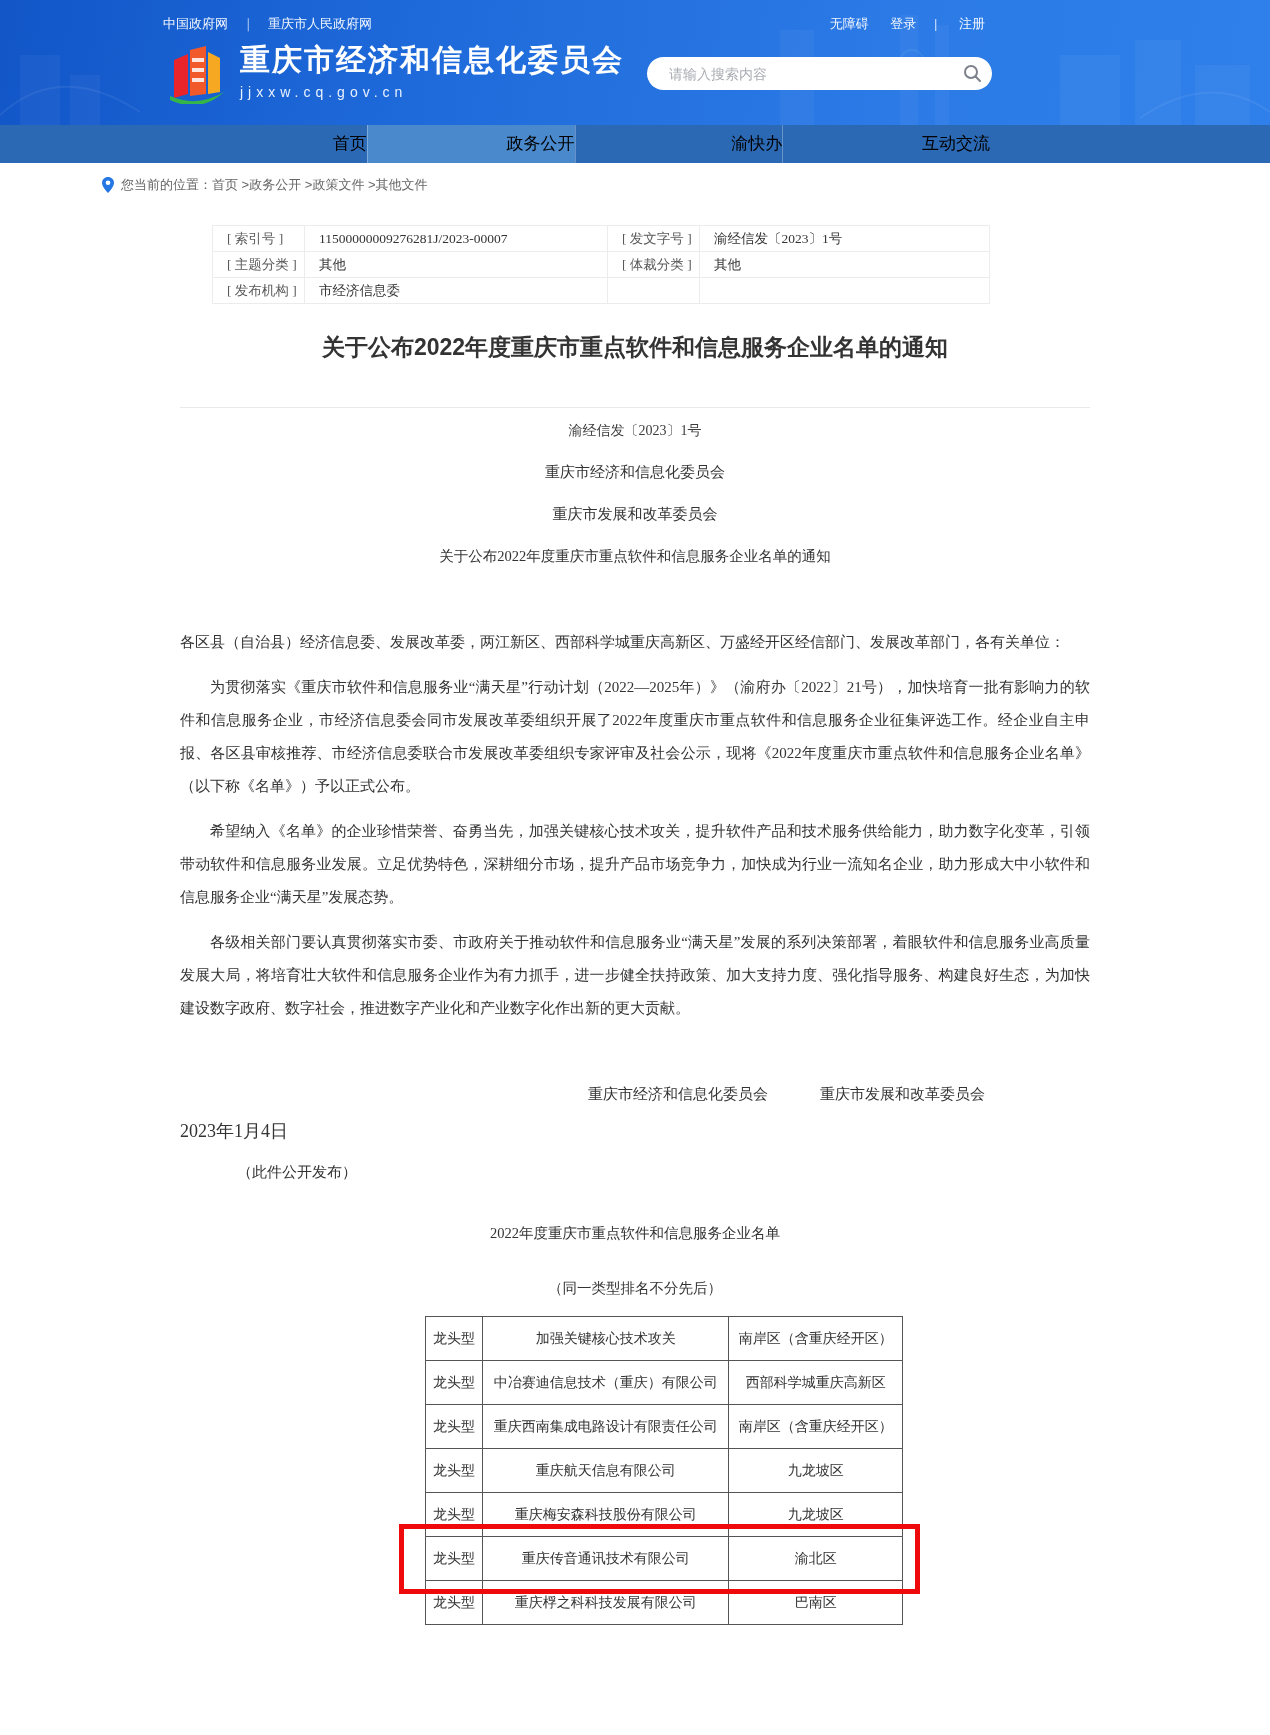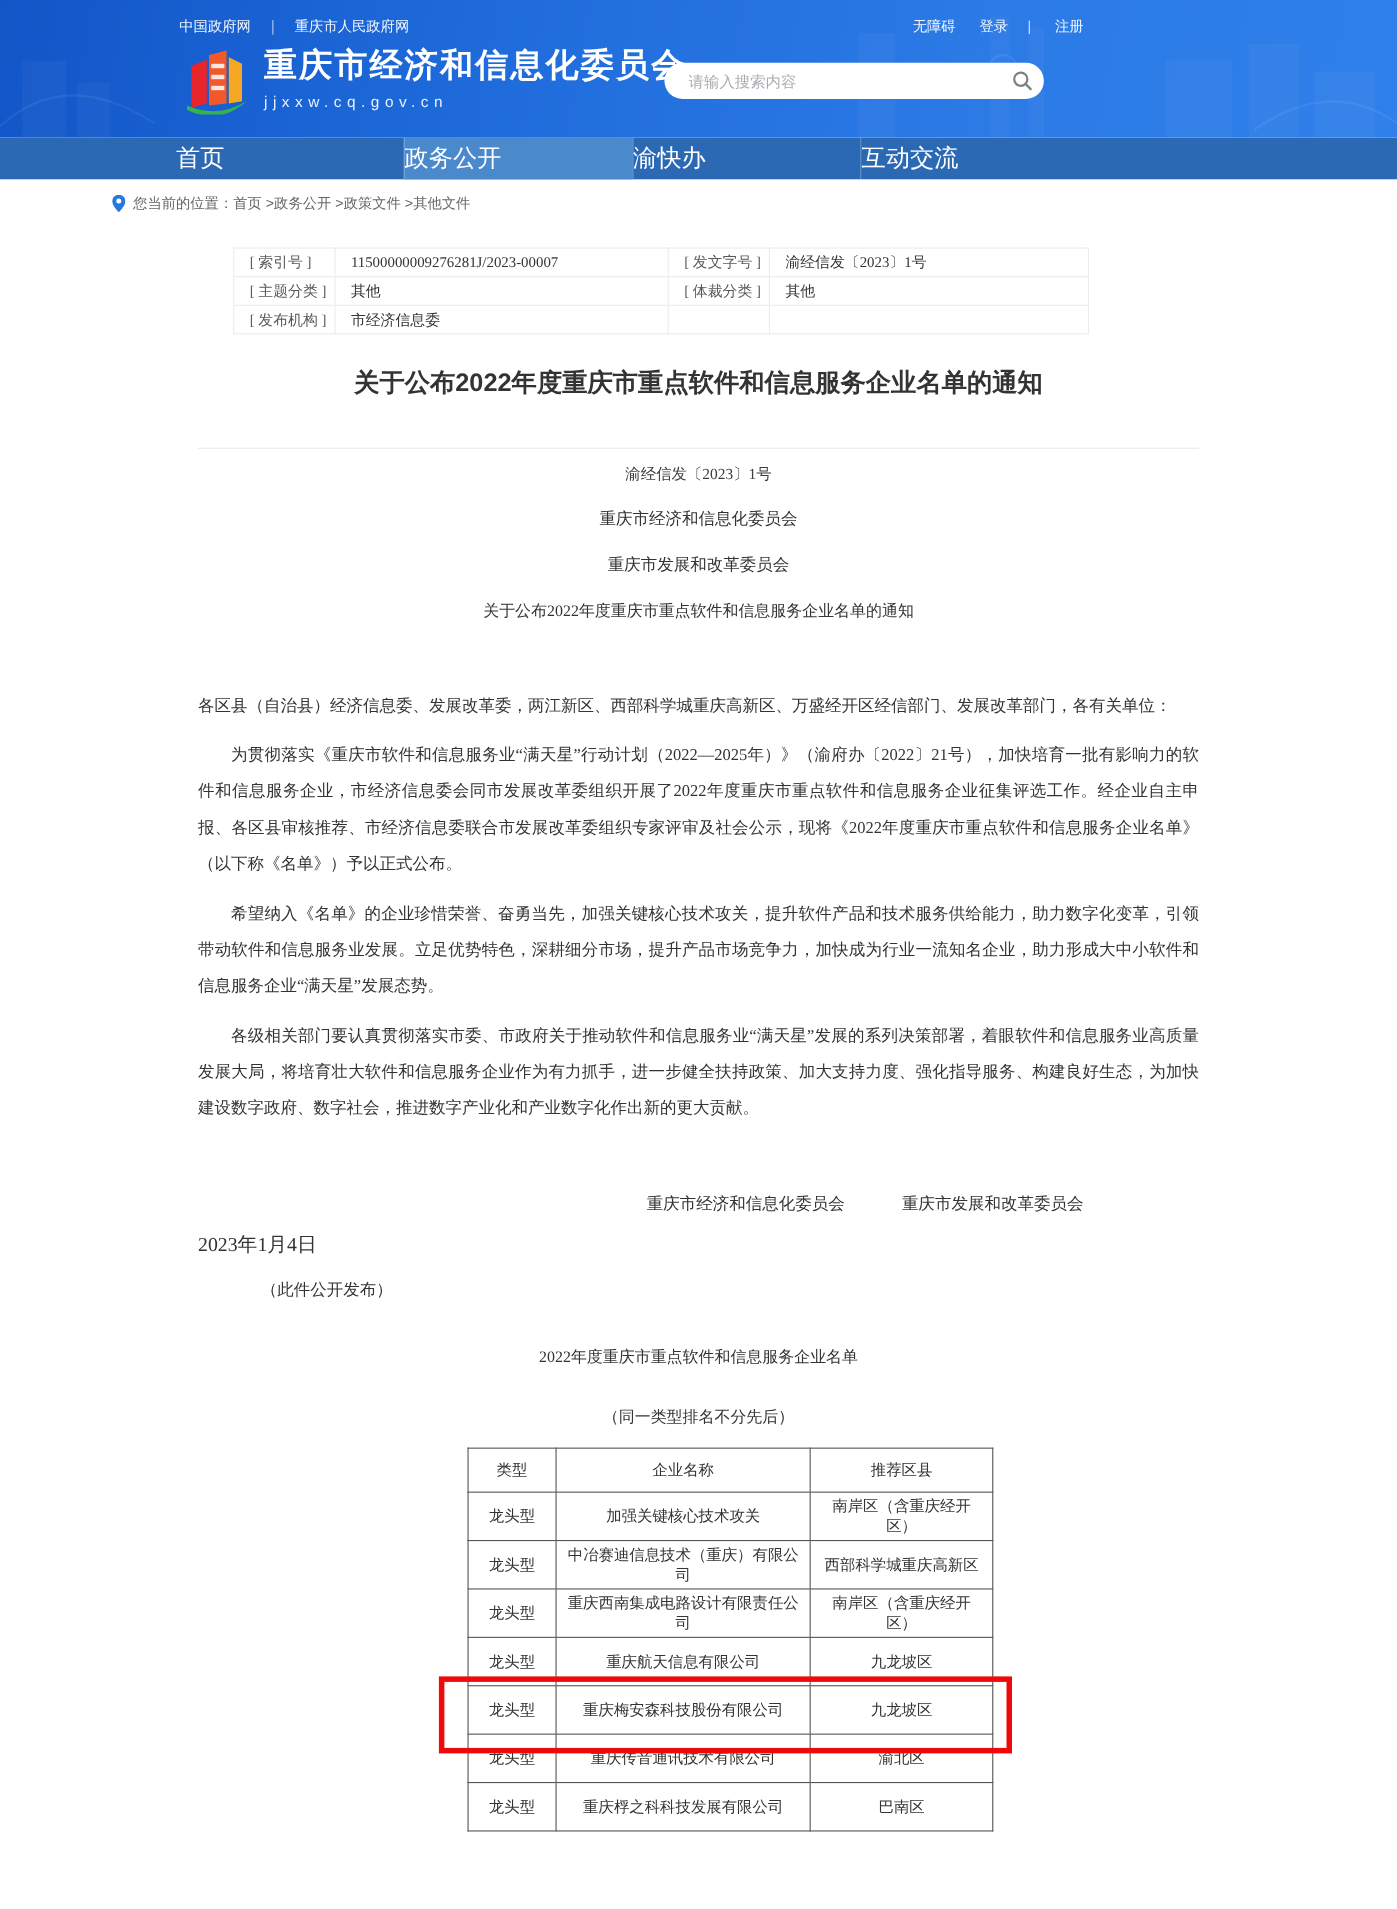--- a/index.html
+++ b/index.html
@@ -19,34 +19,34 @@
   .toprow .sep { margin: 0 10px; opacity: .8; }
   .toprow .right a { margin-left: 18px; font-family: Liberation Serif, serif; }
   .toprow .right .bar { margin-left: 14px; opacity: .8; }
 
   .brand { position: absolute; left: 168px; top: 42px; display: flex; align-items: flex-start; }
   .brand-logo { width: 58px; height: 62px; margin-right: 14px; cursor: pointer; }
   .brand-text { color: #fff; }
   .brand-title { font-size: 30px; font-weight: bold; letter-spacing: 2px; line-height: 36px; }
   .brand-url { font-size: 14px; letter-spacing: 5px; color: #e8f1ff; margin-top: 6px; }
 
-  .search { position: absolute; left: 604px; top: 57px; width: 345px; height: 33px;
+  .search { position: absolute; left: 647px; top: 57px; width: 345px; height: 33px;
     background: #fff; border-radius: 17px; display: flex; align-items: center; }
   .search input { flex: 1; border: none; outline: none; background: transparent;
     padding: 0 10px 0 22px; font-size: 14px; color: #333;
     font-family: "Liberation Sans", sans-serif; }
   .search input::placeholder { color: #aaadb3; }
   .search-btn { width: 40px; height: 33px; display: flex; align-items: center;
     justify-content: center; cursor: pointer; }
 
   
   .nav { height: 38px; background: #2c69b4; }
   .nav-inner { margin-left: 160px; width: 830px; height: 38px; display: flex; }
-  .nav-item { flex: 1; text-align: left; line-height: 38px; font-size: 22px;
-    color: #ffffff; cursor: pointer; position: relative; }
+  .nav-item { flex: 1; text-align: right; line-height: 38px; font-size: 17px;
+    color: #000000; cursor: pointer; position: relative; }
   .nav-item + .nav-item { border-left: 1px solid rgba(255,255,255,0.28); }
   .nav-item.active { background: #4a89cc; }
 
   
   .crumbs { height: 44px; display: flex; align-items: center; padding-left: 102px;
     font-size: 13px; color: #666; }
   .crumbs .pin { margin-right: 7px; display: inline-flex; }
   .crumbs .path { cursor: pointer; }
 
   
@@ -222,25 +222,20 @@
     </div>
     <div class="sign-date">2023年1月4日</div>
     <p class="public-note">（此件公开发布）</p>
 
     <p class="list-title">2022年度重庆市重点软件和信息服务企业名单</p>
     <p class="list-note">（同一类型排名不分先后）</p>
 
     <div class="table-wrap">
       <table class="companies">
         <tbody>
-            <tr>
-          <th class="c-type">类型</th>
-          <th class="c-name">企业名称</th>
-          <th class="c-dist">推荐区县</th>
-        </tr>
         <tr>
           <td>龙头型</td>
           <td>加强关键核心技术攻关</td>
           <td>南岸区（含重庆经开区）</td>
         </tr>
         <tr>
           <td>龙头型</td>
           <td>中冶赛迪信息技术（重庆）有限公司</td>
           <td>西部科学城重庆高新区</td>
         </tr>

